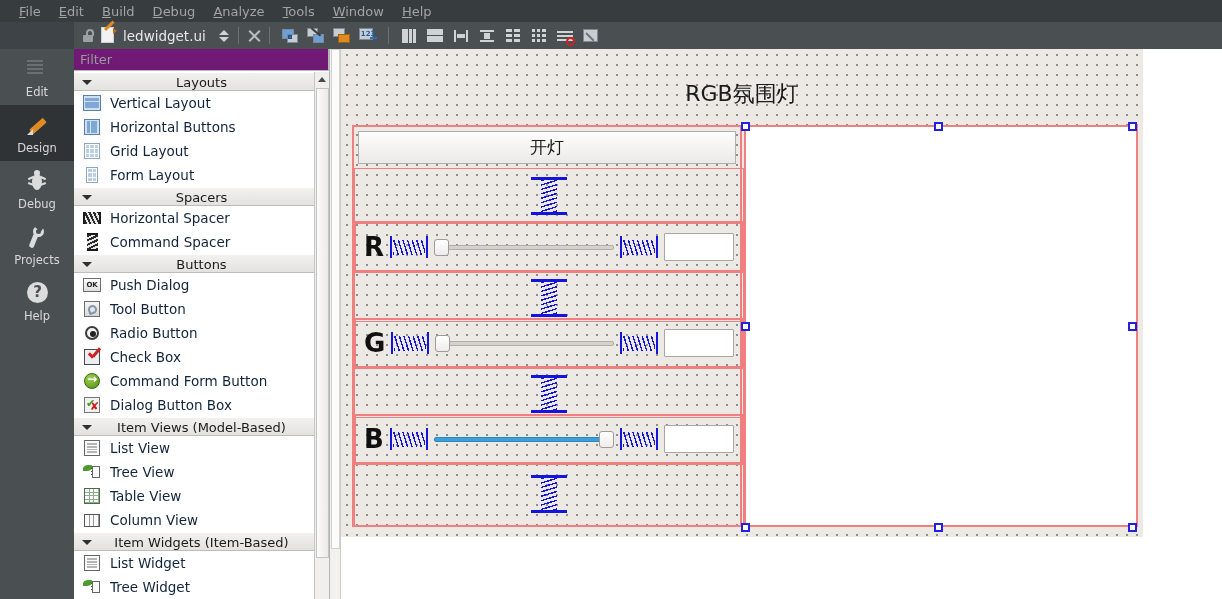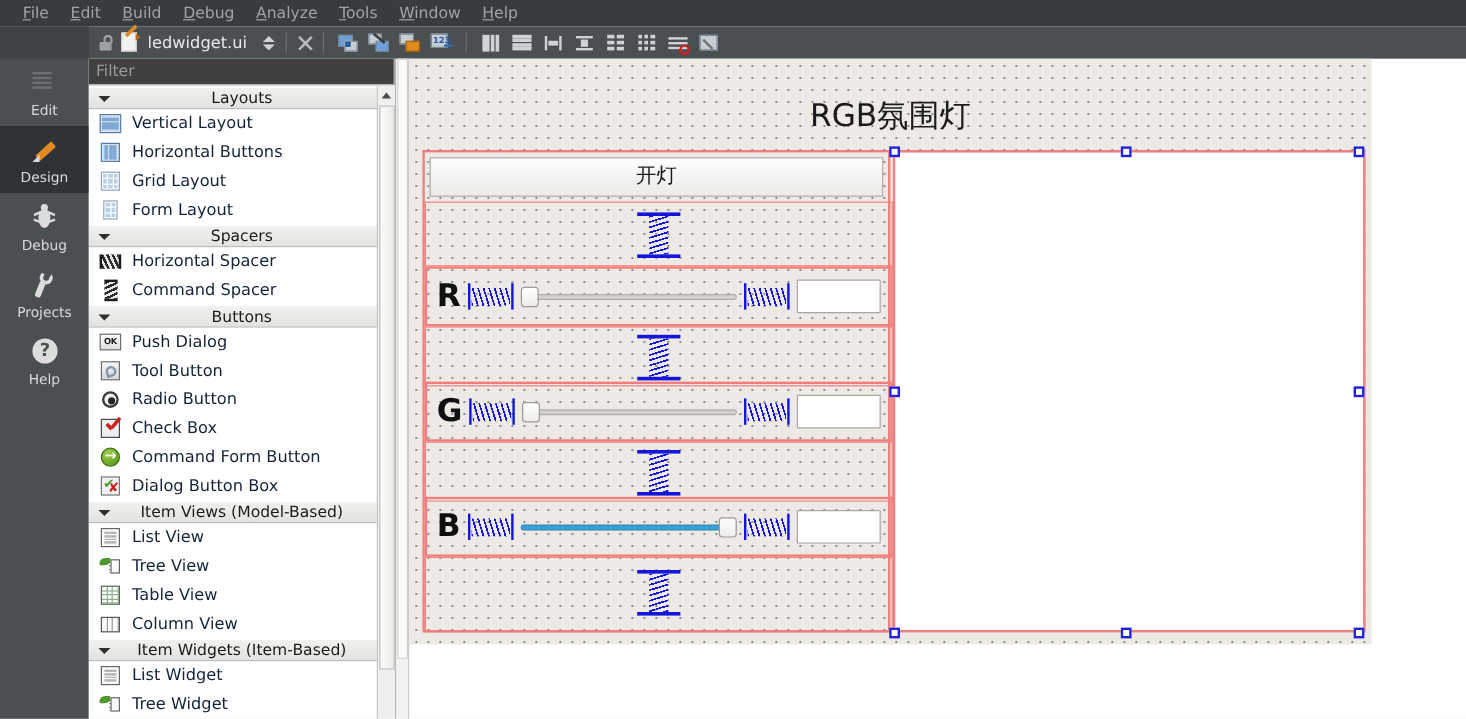--- a/index.html
+++ b/index.html
@@ -90,21 +90,21 @@
   .mi-wrench .hn{position:absolute;left:4px;top:8px;width:5px;height:14px;background:#dcdcdc;transform:rotate(22deg);border-radius:2px;}
   .mi-help{position:absolute;left:3px;top:2px;width:21px;height:21px;border-radius:50%;background:#dcdcdc;color:#4a4f52;font-weight:bold;font-size:15px;line-height:21px;text-align:center;}
 
   
   .widgetbox{
     position:absolute;left:74px;top:49px;width:256px;height:550px;background:#ffffff;
     border-right:1px solid #b4b4b4;box-sizing:border-box;
   }
   .filter{
     height:22px;margin:0;border:1px solid #b8b8b8;border-left:none;border-top:none;
-    background:#404040;display:flex;align-items:center;padding-left:6px;box-sizing:border-box;
+    background:#701a75;display:flex;align-items:center;padding-left:6px;box-sizing:border-box;
   }
   .filter span{color:#9a9a9a;font-size:13px;}
   .wb-scroll{position:absolute;left:0;top:23px;width:255px;height:527px;overflow:hidden;}
   .wb-head{
     height:19px;background:linear-gradient(#f2f1ef,#e3e2df);
     border-top:1px solid #ffffff;border-bottom:1px solid #bdbdbd;
     display:flex;align-items:flex-end;position:relative;box-sizing:border-box;
   }
   .wb-head .caret{position:absolute;left:8px;top:7px;width:0;height:0;border-left:5px solid transparent;border-right:5px solid transparent;border-top:5px solid #2f2f2f;}
   .wb-head .ttl{width:100%;text-align:center;font-size:13px;color:#1a1a1a;}
@@ -161,21 +161,21 @@
   .canvas-vsb .th{position:absolute;left:0;top:0;width:9px;height:500px;background:#fbfbfa;border:1px solid #d2d2d2;box-sizing:border-box;}
 
   .form{
     position:absolute;left:10px;top:0px;width:802px;height:488px;
     background:#edeae5;
     background-image:radial-gradient(#8d8d8d 0.8px, transparent 0.9px);
     background-size:10px 10px;background-position:1px 1px;
   }
   .form-title{
     position:absolute;left:0;top:30px;width:802px;text-align:center;
-    font-size:26px;color:#1b1b1b;font-family:"DejaVu Sans","Liberation Sans",sans-serif;
+    font-size:22px;color:#1b1b1b;font-family:"DejaVu Sans","Liberation Sans",sans-serif;
   }
 
   
   .lay-outline{position:absolute;border:2px solid #f08080;box-sizing:border-box;}
   .lay-outline.thin{border-width:1px;}
 
   .leftcol{position:absolute;left:11px;top:76px;width:390px;height:402px;}
   .rightpanel{position:absolute;left:404px;top:77px;width:392px;height:400px;background:#ffffff;border:1px solid #c0c0c0;box-sizing:border-box;}
 
   .btn-on{

